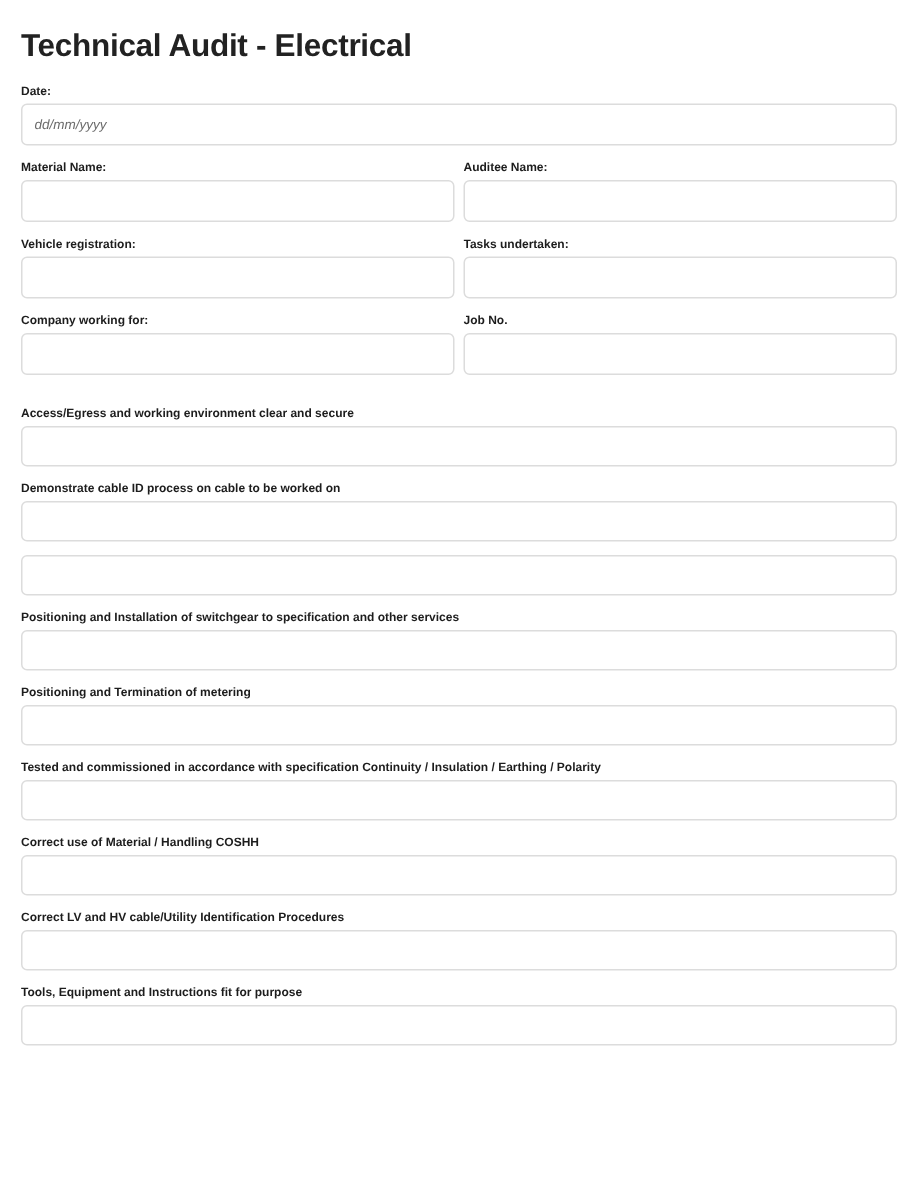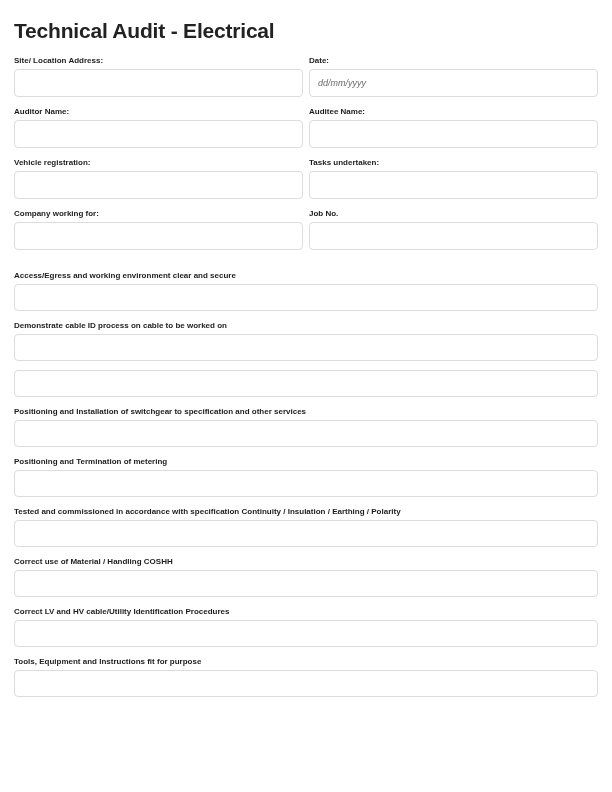--- a/index.html
+++ b/index.html
@@ -132,35 +132,29 @@
 
 <div class="page">
 
   <h1 class="form-title">Technical Audit - Electrical</h1>
 
   <div class="grid-section">
 
   <div class="row">
         <div class="col">
           <div class="field">
-            <label class="field-label">Site/ Location Address:</label>
-            <input type="text" class="field-input" placeholder="" style="">
-          </div>
-        </div>
-        <div class="col">
-          <div class="field">
             <label class="field-label">Date:</label>
             <input type="text" class="field-input" placeholder="dd/mm/yyyy" style="">
           </div>
         </div>
       </div>
       <div class="row">
         <div class="col">
           <div class="field">
-            <label class="field-label">Auditor Name:</label>
+            <label class="field-label">Material Name:</label>
             <input type="text" class="field-input" placeholder="" style="">
           </div>
         </div>
         <div class="col">
           <div class="field">
             <label class="field-label">Auditee Name:</label>
             <input type="text" class="field-input" placeholder="" style="">
           </div>
         </div>
       </div>

